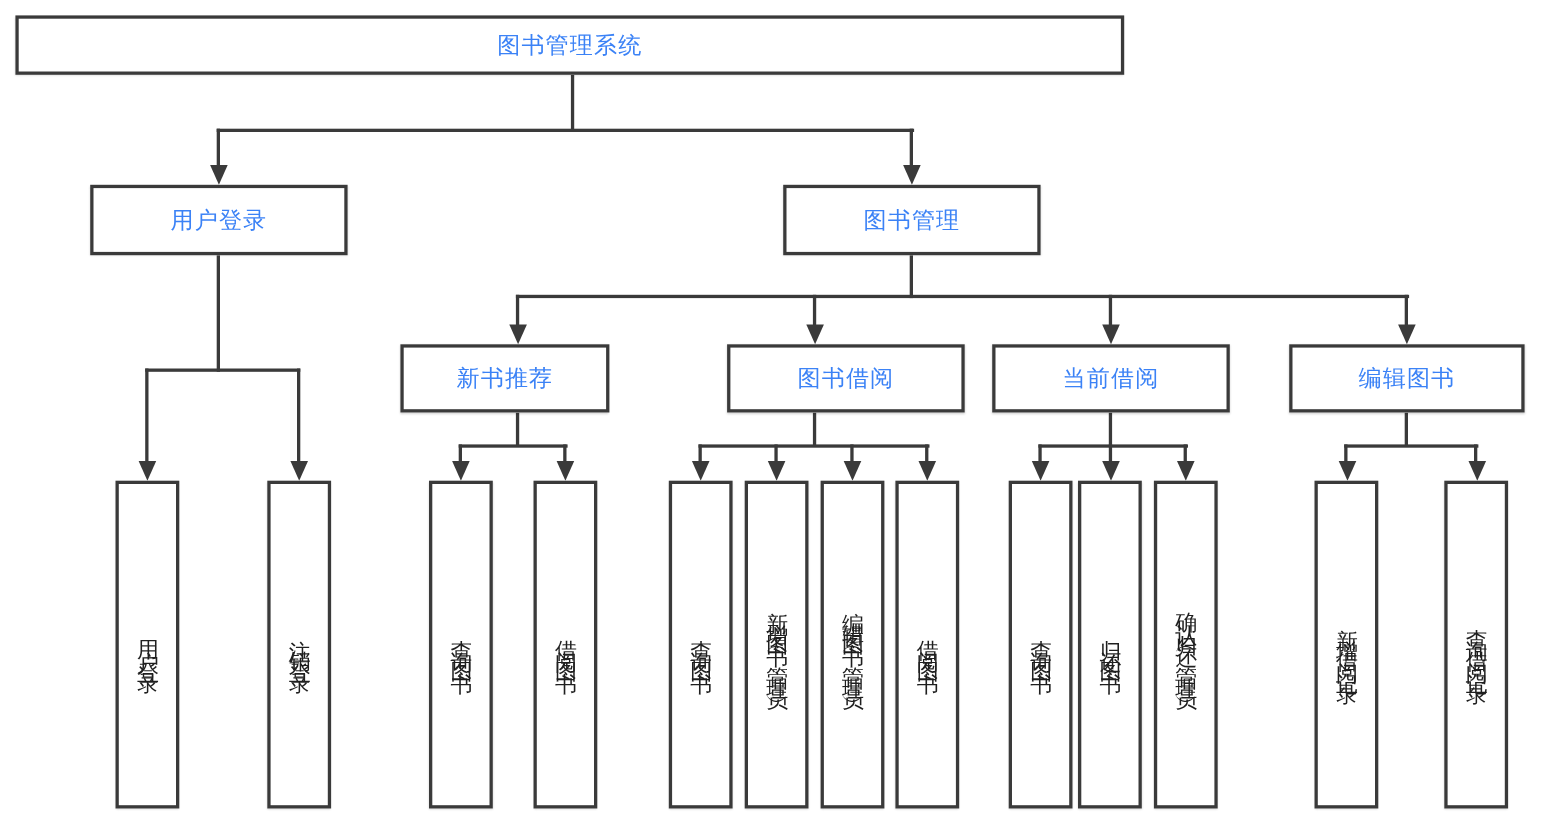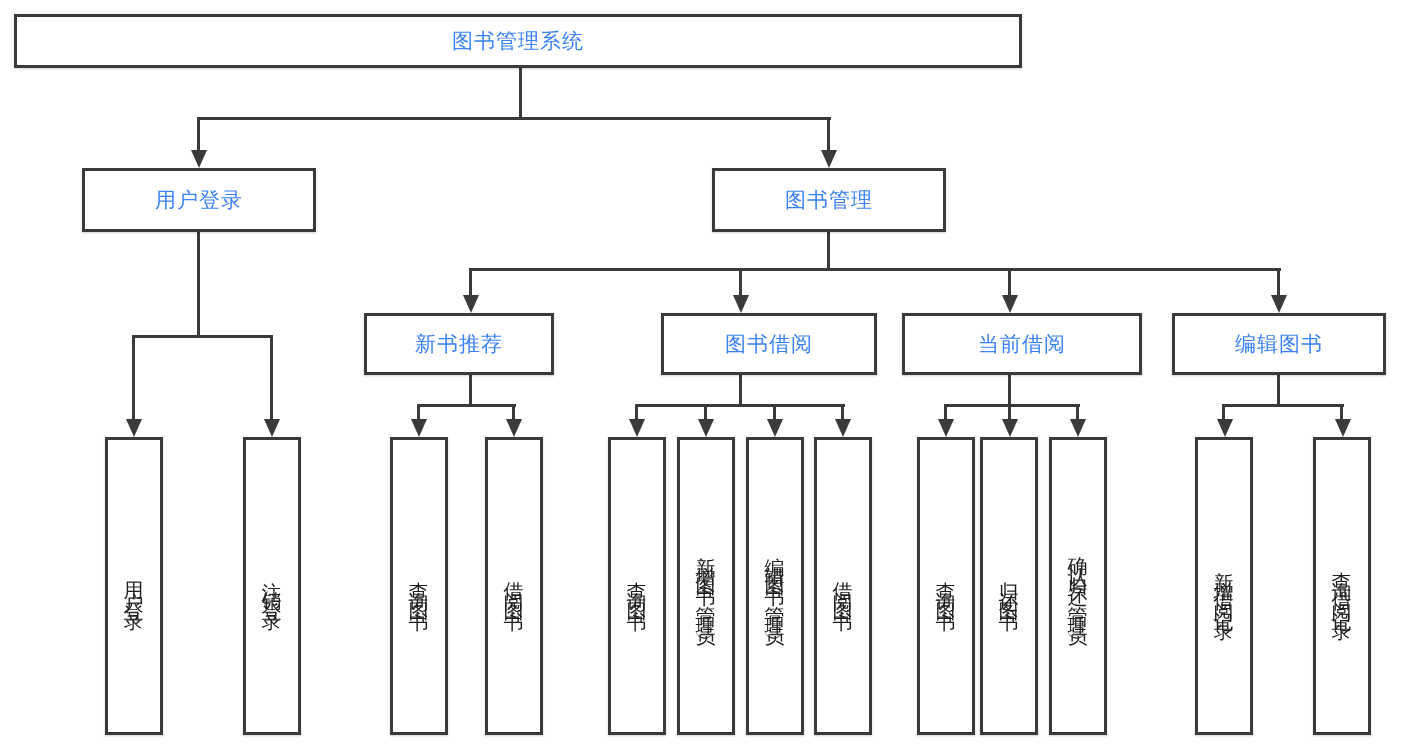--- a/index.html
+++ b/index.html
@@ -104,21 +104,21 @@
   <div class="node" style="left:712px;top:168px;width:234px;height:64px;">
     <span class="hlabel">图书管理</span>
   </div>
 
   <div class="node" style="left:364px;top:313px;width:190px;height:62px;">
     <span class="hlabel">新书推荐</span>
   </div>
   <div class="node" style="left:633px;top:313px;width:216px;height:62px;margin-left:28px;">
     <span class="hlabel">图书借阅</span>
   </div>
-  <div class="node" style="left:902px;top:313px;width:240px;height:62px;">
+  <div class="node" style="left:902px;top:313px;width:216px;height:62px;">
     <span class="hlabel">当前借阅</span>
   </div>
   <div class="node" style="left:1172px;top:313px;width:214px;height:62px;">
     <span class="hlabel">编辑图书</span>
   </div>
 
   <div class="node" style="left:105px;top:437px;width:58px;height:298px;">
     <span class="leaf-label">用户登录</span>
   </div>
   <div class="node" style="left:243px;top:437px;width:58px;height:298px;">

